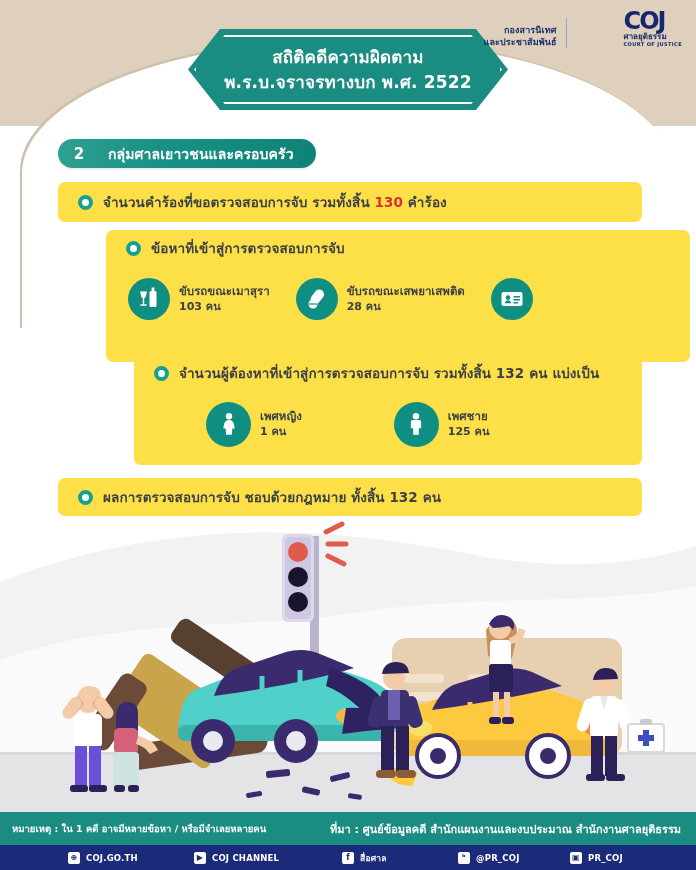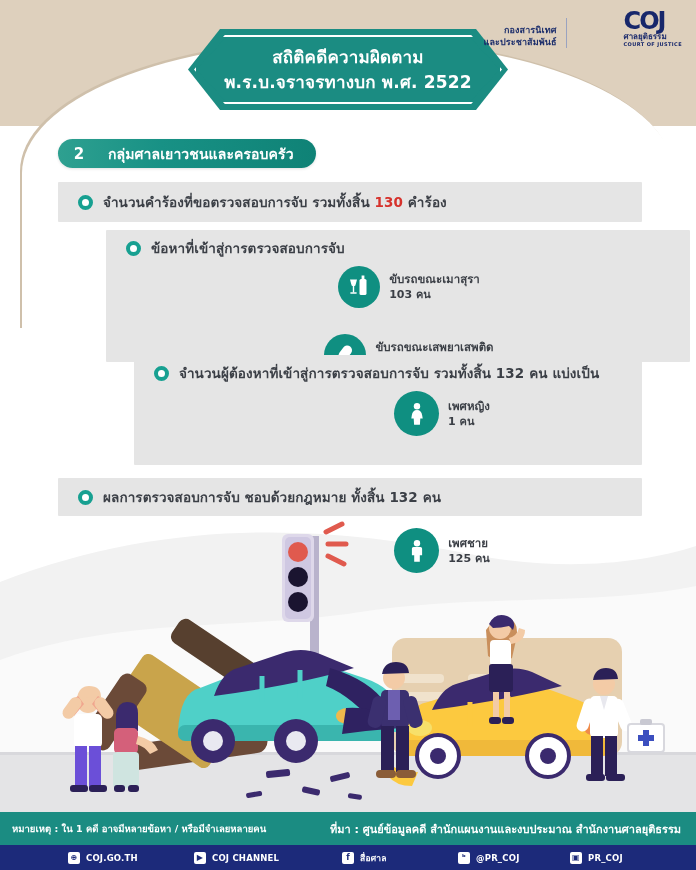--- a/index.html
+++ b/index.html
@@ -90,41 +90,41 @@
     width: 42px; color: #ffffff; font-size: 15px; font-weight: 700;
   }
   .group-label {
     display: flex; align-items: center; padding: 0 22px 0 8px;
     color: #ffffff; font-size: 14px; font-weight: 700; letter-spacing: .1px;
   }
 
   
   .card {
     position: absolute;
-    background: #e5e5e5;
-    border-radius: 1px;
+    background: #fde047;
+    border-radius: 7px;
     z-index: 9;
   }
   .bullet {
     width: 15px; height: 15px; border-radius: 50%;
     border: 4px solid #17a091; background: #ffffff;
     flex: 0 0 auto;
   }
   .card-head {
     display: flex; align-items: center; gap: 10px;
     padding-left: 20px;
   }
   .card-head-text {
     color: #3b3f46; font-size: 13.5px; font-weight: 700; letter-spacing: .1px;
   }
   .hi-red { color: #d6322c; font-weight: 700; }
 
   
   .stat-row {
-    display: flex; align-items: center; flex-direction: column;
+    display: flex; align-items: center;
   }
   .stat-item { display: flex; align-items: center; gap: 9px; }
   .circ {
     width: 42px; height: 42px; border-radius: 50%;
     background: #0f8f81;
     display: flex; align-items: center; justify-content: center;
     flex: 0 0 auto;
   }
   .circ.lg { width: 45px; height: 45px; }
   .stat-txt { line-height: 15px; }
@@ -258,21 +258,21 @@
       </div>
 
     </div>
   </div>
 
   <div class="card" style="left:134px; top:355px; width:508px; height:110px;">
     <div class="card-head" style="height:36px;">
       <span class="bullet"></span>
       <span class="card-head-text">จำนวนผู้ต้องหาที่เข้าสู่การตรวจสอบการจับ รวมทั้งสิ้น 132 คน แบ่งเป็น</span>
     </div>
-    <div class="stat-row" style="padding-left:108px; gap:92px; height:66px;">
+    <div class="stat-row" style="padding-left:72px; gap:92px; height:66px;">
 
       <div class="stat-item">
         <div class="circ lg">
           <svg width="26" height="26" viewBox="0 0 26 26" aria-hidden="true">
             <circle cx="13" cy="5.2" r="3.2" fill="#fff"></circle>
             <path d="M13 9c-3.1 0-4.6 2-5.2 5.4l-.5 3.1h2.4l.4 6.3h5.8l.4-6.3h2.4l-.5-3.1C17.6 11 16.1 9 13 9z" fill="#fff"></path>
           </svg>
         </div>
         <div class="stat-txt">
           <div class="stat-title">เพศหญิง</div>

